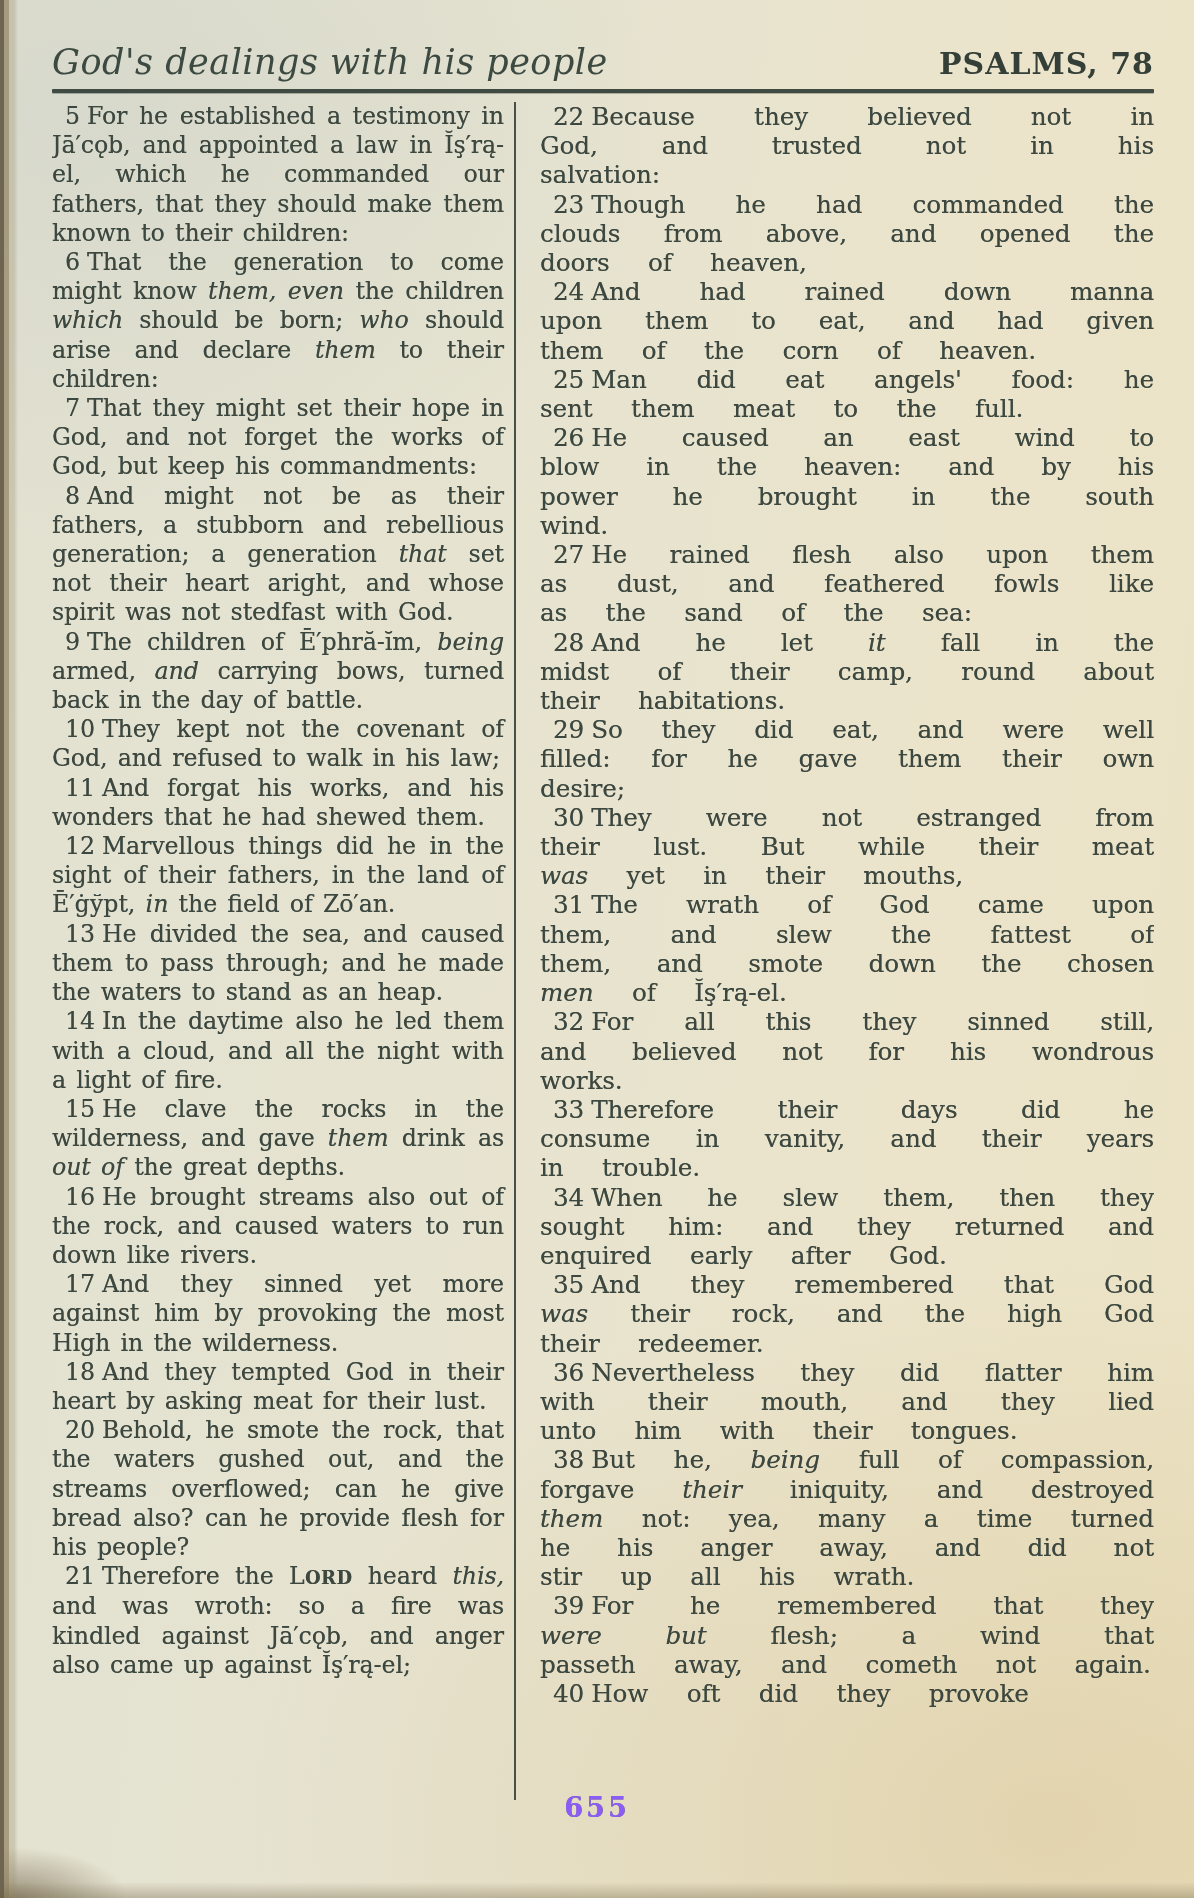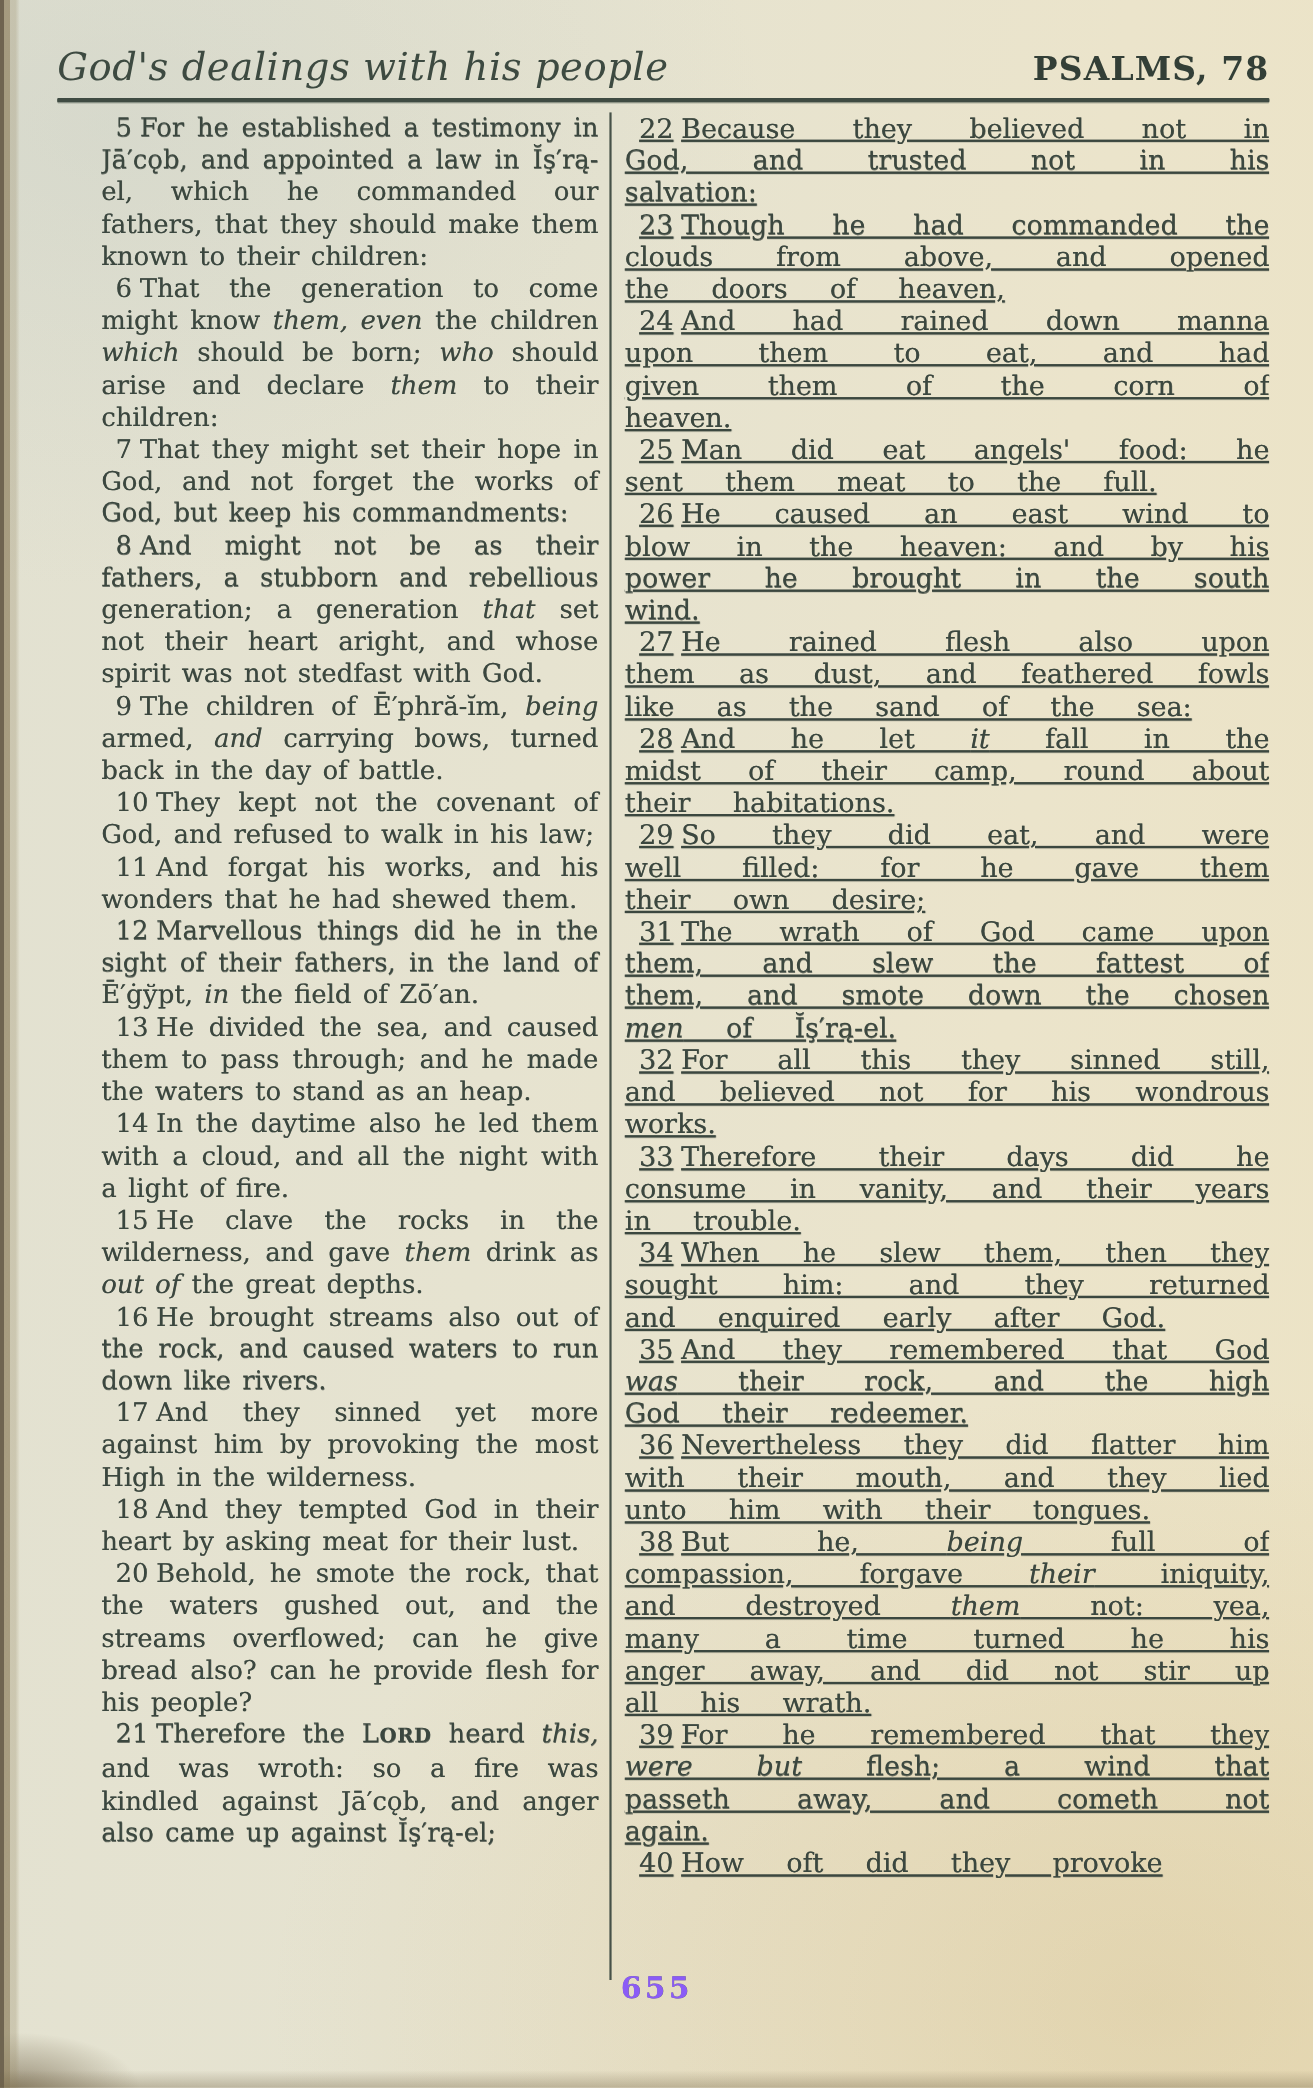--- a/index.html
+++ b/index.html
@@ -19,23 +19,23 @@
     background:linear-gradient(90deg,#6f6450 0 4px,rgba(148,134,101,.75) 4px 9px,rgba(160,148,115,.35) 9px 14px,transparent);}
   .edge-bottom{position:absolute;left:0;bottom:0;width:100%;height:16px;
     background:linear-gradient(0deg,rgba(110,95,65,.35),transparent);}
   .page{position:relative;padding:42px 40px 0 52px;}
   .running-head{display:flex;justify-content:space-between;align-items:baseline;}
   .head-left{font-style:italic;font-size:35px;letter-spacing:.5px;color:#3d4a41;}
   .head-right{font-weight:bold;font-size:30px;letter-spacing:1px;color:#333f37;}
   .head-rule{height:4px;background:#3f4b42;margin-top:7px;border-radius:1px;box-shadow:0 1px 0 rgba(63,75,66,.35);}
   .columns{display:flex;margin-top:9px;height:1698px;overflow:hidden;}
   .col{overflow:hidden;}
-  .col-left{width:452px;flex:none;padding-right:10px;margin-left:40px;}
+  .col-left{width:452px;flex:none;padding-right:10px;}
   .col-divider{width:2px;flex:none;background:#465148;}
-  .col-right{flex:1;padding-left:12px;text-decoration:underline;}
+  .col-right{flex:1;padding-left:24px;}
   .verse{margin:0;text-align:justify;text-indent:13px;
     text-shadow:0.25px 0.25px 0.35px rgba(43,54,47,.65);}
   .col-left .verse{font-size:23.5px;line-height:29.2px;word-spacing:.12em;}
   .col-right .verse{font-size:24.5px;line-height:29.2px;word-spacing:1.25em;}
   .vnum{margin-right:7px;}
   .lord{letter-spacing:.5px;}
   .lord-rest{font-size:.76em;font-weight:bold;}
   .page-number{position:absolute;left:0;top:1792px;width:1194px;text-align:center;
     font-weight:bold;font-size:27px;letter-spacing:3px;color:#8b5cf6;
     text-shadow:0.25px 0.25px 0.35px rgba(43,54,47,.65);}
@@ -75,20 +75,21 @@
     <div class="col-divider"></div>
     <div class="col col-right">
         <p class="verse"><span class="vnum">22</span>Because they believed not in God, and trusted not in his salvation:</p>
         <p class="verse"><span class="vnum">23</span>Though he had commanded the clouds from above, and opened the doors of heaven,</p>
         <p class="verse"><span class="vnum">24</span>And had rained down manna upon them to eat, and had given them of the corn of heaven.</p>
         <p class="verse"><span class="vnum">25</span>Man did eat angels' food: he sent them meat to the full.</p>
         <p class="verse"><span class="vnum">26</span>He caused an east wind to blow in the heaven: and by his power he brought in the south wind.</p>
         <p class="verse"><span class="vnum">27</span>He rained flesh also upon them as dust, and feathered fowls like as the sand of the sea:</p>
         <p class="verse"><span class="vnum">28</span>And he let <i>it</i> fall in the midst of their camp, round about their habitations.</p>
         <p class="verse"><span class="vnum">29</span>So they did eat, and were well filled: for he gave them their own desire;</p>
+        <p class="verse"><span class="vnum">30</span>They were not estranged from their lust. But while their meat <i>was</i> yet in their mouths,</p>
         <p class="verse"><span class="vnum">31</span>The wrath of God came upon them, and slew the fattest of them, and smote down the chosen <i>men</i> of Ĭş′rą-el.</p>
         <p class="verse"><span class="vnum">32</span>For all this they sinned still, and believed not for his wondrous works.</p>
         <p class="verse"><span class="vnum">33</span>Therefore their days did he consume in vanity, and their years in trouble.</p>
         <p class="verse"><span class="vnum">34</span>When he slew them, then they sought him: and they returned and enquired early after God.</p>
         <p class="verse"><span class="vnum">35</span>And they remembered that God <i>was</i> their rock, and the high God their redeemer.</p>
         <p class="verse"><span class="vnum">36</span>Nevertheless they did flatter him with their mouth, and they lied unto him with their tongues.</p>
         <p class="verse"><span class="vnum">38</span>But he, <i>being</i> full of compassion, forgave <i>their</i> iniquity, and destroyed <i>them</i> not: yea, many a time turned he his anger away, and did not stir up all his wrath.</p>
         <p class="verse"><span class="vnum">39</span>For he remembered that they <i>were but</i> flesh; a wind that passeth away, and cometh not again.</p>
         <p class="verse"><span class="vnum">40</span>How oft did they provoke</p>
       </div>

